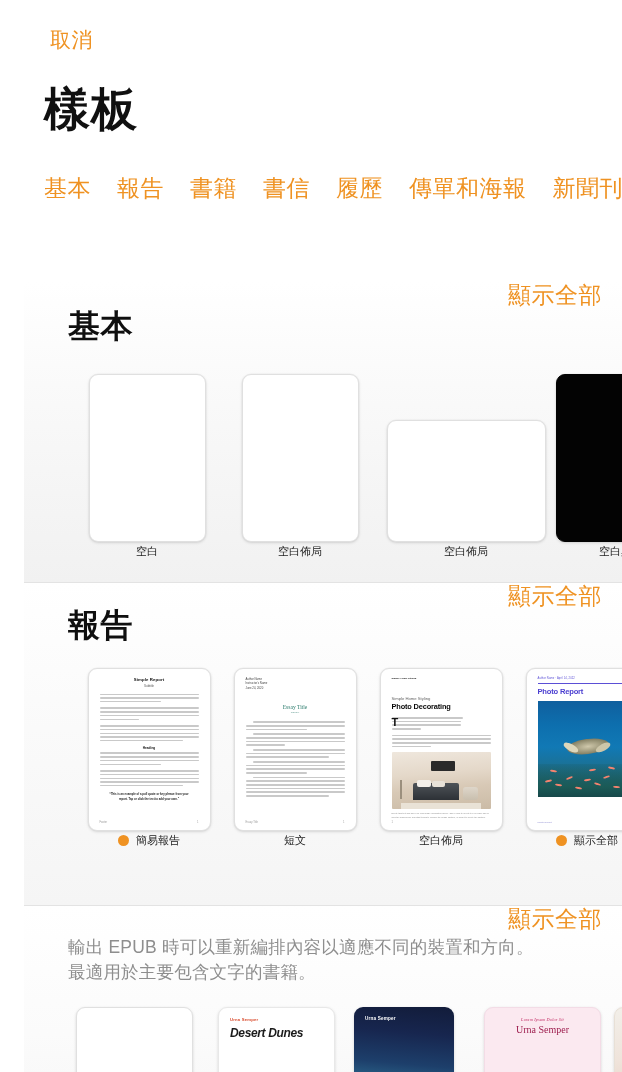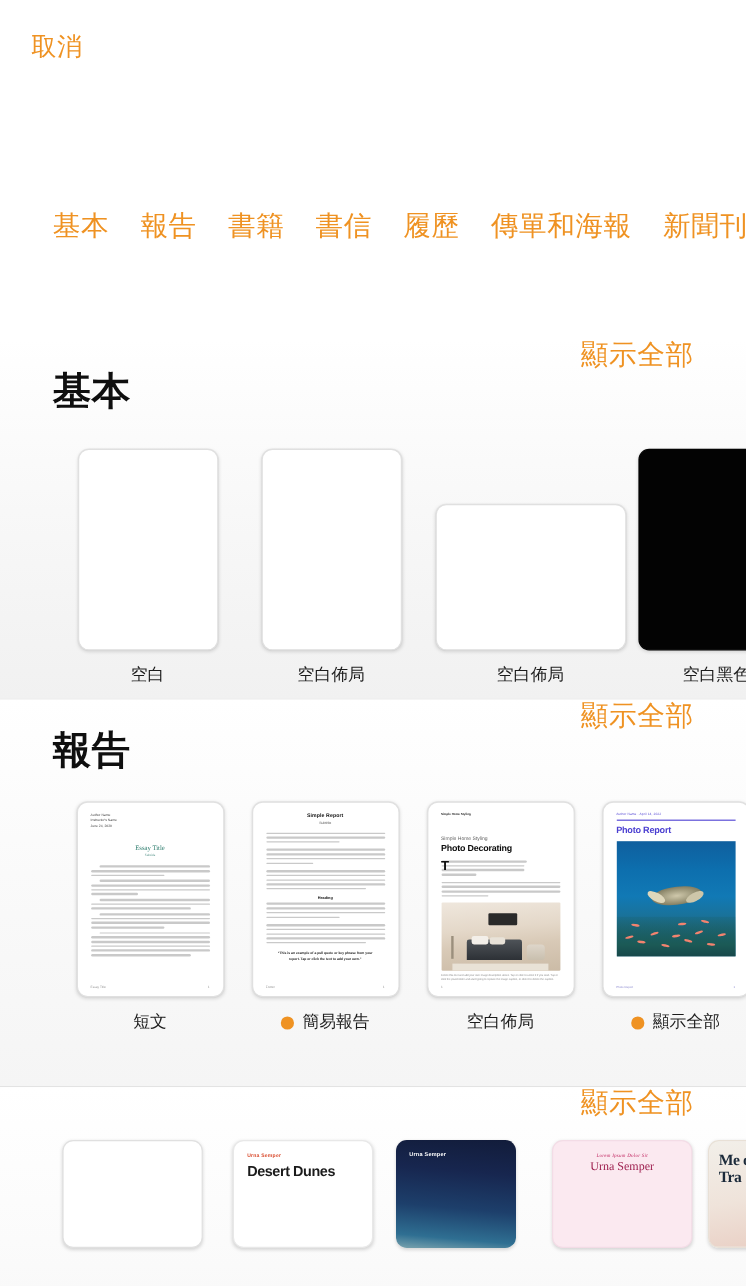--- a/index.html
+++ b/index.html
@@ -3,21 +3,21 @@
 <meta charset="utf-8">
 <style>
   * { box-sizing: border-box; margin: 0; padding: 0; }
   html, body {
     width: 622px; height: 1072px;
     font-family: "Liberation Sans", "DejaVu Sans", sans-serif;
     background: #ffffff;
     overflow: hidden;
     -webkit-font-smoothing: antialiased;
   }
-  .screen { position: relative; width: 622px; height: 1072px; overflow: hidden; background: #fff; }
+  .screen { position: relative; width: 622px; height: 1072px; overflow: hidden; background: #fff; padding-left: 24px; }
 
   
   .topbar { height: 72px; background:#ffffff; position:relative; }
   .cancel-btn {
     position:absolute; left:26px; top:29px;
     font-size:21px; color:#ef9222; letter-spacing:.5px; line-height:1;
     background:none; border:none; padding:0; cursor:pointer;
     font-family:"Liberation Sans","DejaVu Sans",sans-serif;
   }
   .page-title {
@@ -54,21 +54,21 @@
 
   
   .row { display:flex; align-items:flex-end; gap:0; padding-left:52px; }
   .cell { flex:0 0 auto; display:flex; flex-direction:column; align-items:center; }
   .thumb {
     background:#fff; border:1px solid #e0e0e0; border-radius:9px;
     box-shadow: 0 1px 3px rgba(0,0,0,.13), 0 0 0 .5px rgba(0,0,0,.03);
     overflow:hidden; position:relative;
   }
   .thumb.black { background:#030303; border-color:#030303; }
-  .caption { font-size:14px; color:#1c1c1c; margin-top:12px; text-align:center;
+  .caption { font-size:11px; color:#1c1c1c; margin-top:2px; text-align:center;
              white-space:nowrap; display:flex; align-items:center; gap:7px; }
   .dot { width:11px; height:11px; border-radius:50%; background:#ef9222; flex:0 0 auto; display:inline-block; }
 
   
   .b-portrait { width:117px; height:168px; }
   .b-layout   { width:117px; height:168px; }
   .b-land     { width:159px; height:122px; }
   .b-black    { width:130px; height:168px; }
 
   
@@ -136,38 +136,39 @@
         box-shadow:0 1px 3px rgba(0,0,0,.15); }
   .bk.blank { width:117px; height:90px; background:#fff; border:1px solid #e0e0e0; }
   .bk.dunes { width:117px; height:90px; background:#fff; border:1px solid #e8e8e8; }
   .bk.night { width:100px; height:90px;
               background:linear-gradient(185deg,#121c3a 0%,#17264f 30%,#1d3f6b 62%,#2f6f92 88%,#7aa3ae 100%); }
   .bk.pink  { width:117px; height:90px; background:#fbe9f0; border:1px solid #f3dce6; }
   .bk.cream { width:66px; height:90px; background:linear-gradient(170deg,#f2efe9 0%,#efe3da 55%,#e9cfc4 100%);
               border:1px solid #e8e0d6; }
   .bk-inner { padding:9px 11px; }
   .dn-kick { font-size:4.2px; font-weight:700; color:#d94a2c; letter-spacing:.2px; margin-bottom:4px; }
-  .dn-title { font-size:12px; font-weight:700; color:#1b1b1b; letter-spacing:-.35px; margin-bottom:8px; }
+  .dn-title { font-size:12px; font-weight:700; color:#1b1b1b; letter-spacing:-.35px; margin-bottom:8px;font-style:italic; }
   .nt-kick { position:absolute; left:11px; top:9px; font-size:4.6px; font-weight:700; color:#fff; letter-spacing:.2px; }
   .pk-kick { font-size:4.2px; color:#c0245f; text-align:center; letter-spacing:.2px;
              font-family:"Liberation Serif","DejaVu Serif",serif; font-style:italic; }
   .pk-urna { font-size:10px; color:#9e1f4f; text-align:center; margin-top:2px;
              font-family:"Liberation Serif","DejaVu Serif",serif; }
   .cr-title { font-size:13px; font-weight:700; color:#1b2a3a; line-height:1.06; letter-spacing:-.4px;
               font-family:"Liberation Serif","DejaVu Serif",serif; }
 </style>
 </head>
 <body>
 
 <div class="screen">
 
   <div class="topbar">
     <button class="cancel-btn">取消</button>
   </div>
 
+  <div class="page-title">樣板</div>
 
   <div class="tabs">
     <div class="tab">基本</div>
     <div class="tab">報告</div>
     <div class="tab">書籍</div>
     <div class="tab">書信</div>
     <div class="tab">履歷</div>
     <div class="tab">傳單和海報</div>
     <div class="tab">新聞刊</div>
   </div>
@@ -219,20 +220,70 @@
     <div class="sec-head" style="padding-top:26px;">
       <div class="sec-title">報告</div>
       <div class="show-all">顯示全部</div>
     </div>
 
     <div class="row" style="margin-top:27px;">
 
       <div class="cell" style="width:146px;">
         <div class="thumb r-thumb">
           <div class="pg">
+            <div class="r1-title">Simple Report</div>
+            <div class="r1-sub">Subtitle</div>
+            <div class="blk">
+              <div class="ln"></div>
+                <div class="ln"></div>
+                <div class="ln s"></div>
+            </div>
+            <div class="blk">
+              <div class="ln"></div>
+                <div class="ln"></div>
+                <div class="ln"></div>
+                <div class="ln xs"></div>
+            </div>
+            <div class="blk">
+              <div class="ln"></div>
+                <div class="ln"></div>
+                <div class="ln"></div>
+                <div class="ln"></div>
+                <div class="ln m"></div>
+            </div>
+            <div class="r1-head">Heading</div>
+            <div class="blk">
+              <div class="ln"></div>
+                <div class="ln"></div>
+                <div class="ln"></div>
+                <div class="ln s"></div>
+            </div>
+            <div class="blk">
+              <div class="ln"></div>
+                <div class="ln"></div>
+                <div class="ln"></div>
+                <div class="ln"></div>
+                <div class="ln m"></div>
+            </div>
+            <div class="r1-quote">“This is an example of a pull quote or key phrase from your report. Tap or click the text to add your own.”</div>
+            <div class="r1-foot">
+              <span>Footer</span>
+              <span>1</span>
+            </div>
+          </div>
+        </div>
+        <div class="caption">
+          <span class="dot"></span>
+          <span>簡易報告</span>
+        </div>
+      </div>
+
+      <div class="cell" style="width:146px;">
+        <div class="thumb r-thumb">
+          <div class="pg">
             <div class="r2-meta">
               <div>Author Name</div>
               <div>Instructor's Name</div>
               <div>June 24, 2020</div>
             </div>
             <div class="r2-title">Essay Title</div>
             <div class="r2-sub">Subtitle</div>
             <div class="r2-p blk">
               <div class="ln" style="margin-left:7px"></div>
                 <div class="ln"></div>
@@ -264,70 +315,20 @@
                 <div class="ln m"></div>
             </div>
             <div class="r1-foot">
               <span>Essay Title</span>
               <span>1</span>
             </div>
           </div>
         </div>
         <div class="caption">
           <span>短文</span>
-        </div>
-      </div>
-
-      <div class="cell" style="width:146px;">
-        <div class="thumb r-thumb">
-          <div class="pg">
-            <div class="r1-title">Simple Report</div>
-            <div class="r1-sub">Subtitle</div>
-            <div class="blk">
-              <div class="ln"></div>
-                <div class="ln"></div>
-                <div class="ln s"></div>
-            </div>
-            <div class="blk">
-              <div class="ln"></div>
-                <div class="ln"></div>
-                <div class="ln"></div>
-                <div class="ln xs"></div>
-            </div>
-            <div class="blk">
-              <div class="ln"></div>
-                <div class="ln"></div>
-                <div class="ln"></div>
-                <div class="ln"></div>
-                <div class="ln m"></div>
-            </div>
-            <div class="r1-head">Heading</div>
-            <div class="blk">
-              <div class="ln"></div>
-                <div class="ln"></div>
-                <div class="ln"></div>
-                <div class="ln s"></div>
-            </div>
-            <div class="blk">
-              <div class="ln"></div>
-                <div class="ln"></div>
-                <div class="ln"></div>
-                <div class="ln"></div>
-                <div class="ln m"></div>
-            </div>
-            <div class="r1-quote">“This is an example of a pull quote or key phrase from your report. Tap or click the text to add your own.”</div>
-            <div class="r1-foot">
-              <span>Footer</span>
-              <span>1</span>
-            </div>
-          </div>
-        </div>
-        <div class="caption">
-          <span class="dot"></span>
-          <span>簡易報告</span>
         </div>
       </div>
 
       <div class="cell" style="width:146px;">
         <div class="thumb r-thumb">
           <div class="pg">
             <div class="r3-kicker">Simple Home Styling</div>
             <div class="r3-eyebrow">Simple Home Styling</div>
             <div class="r3-title">Photo Decorating</div>
             <div class="blk">
@@ -400,20 +401,24 @@
       </div>
 
     </div>
   </div>
 
   <div class="divider"></div>
 
   <div class="section sec-books">
     <div class="sec-head" style="padding-top:22px;">
       <div class="show-all">顯示全部</div>
+      <div class="sec-sub">
+        <div>輸出 EPUB 時可以重新編排內容以適應不同的裝置和方向。</div>
+        <div>最適用於主要包含文字的書籍。</div>
+      </div>
     </div>
 
     <div class="books-row" style="margin-top:22px;">
 
       <div style="width:142px;flex:0 0 auto">
         <div class="bk blank"></div>
       </div>
 
       <div style="width:136px;flex:0 0 auto">
         <div class="bk dunes">

